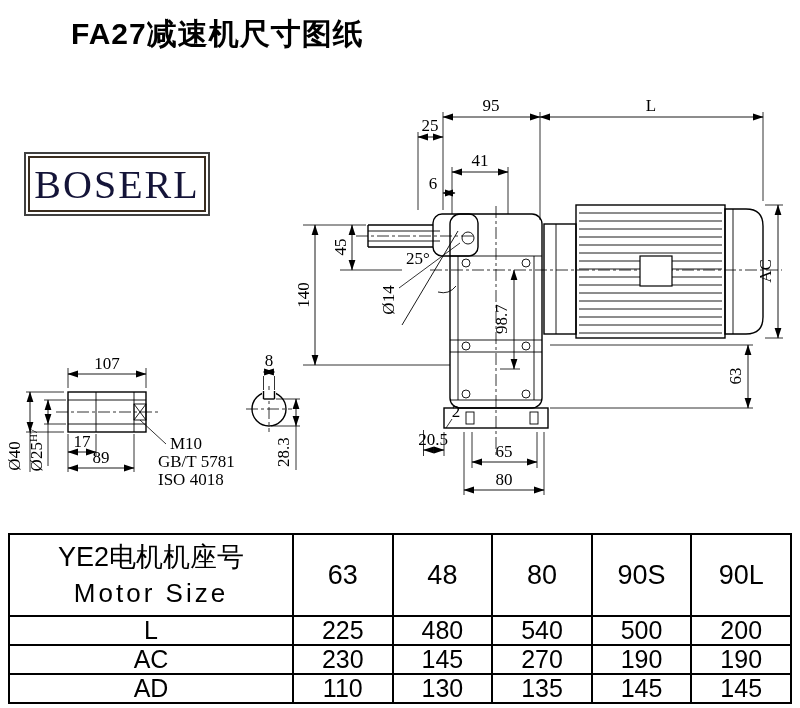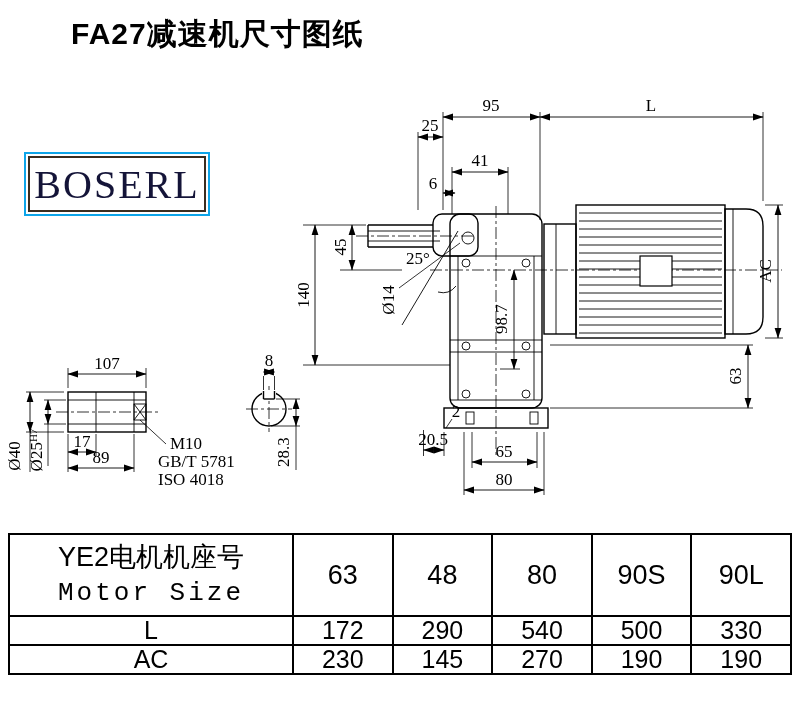--- a/index.html
+++ b/index.html
@@ -1,37 +1,37 @@
 <!DOCTYPE html>
 <html><head>
 <meta charset="utf-8">
 <style>
   * { margin:0; padding:0; box-sizing:border-box; }
   html,body { width:800px; height:708px; background:#ffffff; font-family:"Liberation Sans",sans-serif; }
   .page { position:relative; width:800px; height:708px; background:#ffffff; overflow:hidden; color:#000; }
 
   .title { position:absolute; left:38px; top:14px; font-size:30px; font-weight:bold; letter-spacing:1px; color:#000;margin-left:33px; }
 
-  .logo { position:absolute; left:24px; top:152px; width:186px; height:64px; border:2px solid #0ea5e9; padding:2px; background:#fff; }
+  .logo { position:absolute; left:24px; top:152px; width:186px; height:64px; border:2px solid #404040; padding:2px; background:#fff; }
   .logo-inner { width:100%; height:100%; border:2px solid #3a2d20; display:flex; align-items:center; justify-content:center; }
   .logo-text { font-family:"Liberation Serif",serif; font-size:40px; color:#141438; letter-spacing:2px; }
 
   svg.drawing { position:absolute; left:0; top:0; }
   .out  { stroke:#000; stroke-width:1.4; fill:none; }
   .thin { stroke:#000; stroke-width:0.9; fill:none; }
   .dim line { stroke:#000; stroke-width:0.9; fill:none; }
   .ext line { stroke:#000; stroke-width:0.8; fill:none; }
   .cl line { stroke:#000; stroke-width:0.8; fill:none; stroke-dasharray:12 3 3 3; }
   .dt text { font-family:"Liberation Serif",serif; font-size:17px; fill:#000; }
 
   table.dims-table { position:absolute; left:8px; top:533px; width:784px; border-collapse:collapse; table-layout:fixed; background:#fff; }
   table.dims-table td { border:2px solid #000; text-align:center; vertical-align:middle; color:#000; padding:0; }
   td.col-head { width:284px; }
   .hdr-cn { font-size:27px; line-height:1.4; }
-  .hdr-en { font-family:Liberation Mono, monospace; font-size:26px; letter-spacing:3px; line-height:1.3; }
+  .hdr-en { font-family:Liberation Sans, sans-serif; font-size:26px; letter-spacing:3px; line-height:1.3; }
   tr.row-h { height:82px;padding-left:16px; }
   tr.row-h td { font-size:27px; }
   tr.row-d { height:29px; }
   tr.row-d td { font-size:25px; line-height:1; }
 </style>
 </head>
 <body>
 
 <div class="page">
 
@@ -221,30 +221,38 @@
           <div class="hdr-en">Motor Size</div>
         </td>
         <td>63</td>
         <td>48</td>
         <td>80</td>
         <td>90S</td>
         <td>90L</td>
       </tr>
       <tr class="row-d">
         <td>L</td>
-        <td>172</td>
-        <td>290</td>
+        <td>225</td>
+        <td>480</td>
         <td>540</td>
         <td>500</td>
-        <td>330</td>
+        <td>200</td>
       </tr>
       <tr class="row-d">
         <td>AC</td>
         <td>230</td>
         <td>145</td>
         <td>270</td>
         <td>190</td>
         <td>190</td>
       </tr>
+      <tr class="row-d">
+        <td>AD</td>
+        <td>110</td>
+        <td>130</td>
+        <td>135</td>
+        <td>145</td>
+        <td>145</td>
+      </tr>
     </tbody>
   </table>
 
 </div>
 
 </body></html>

